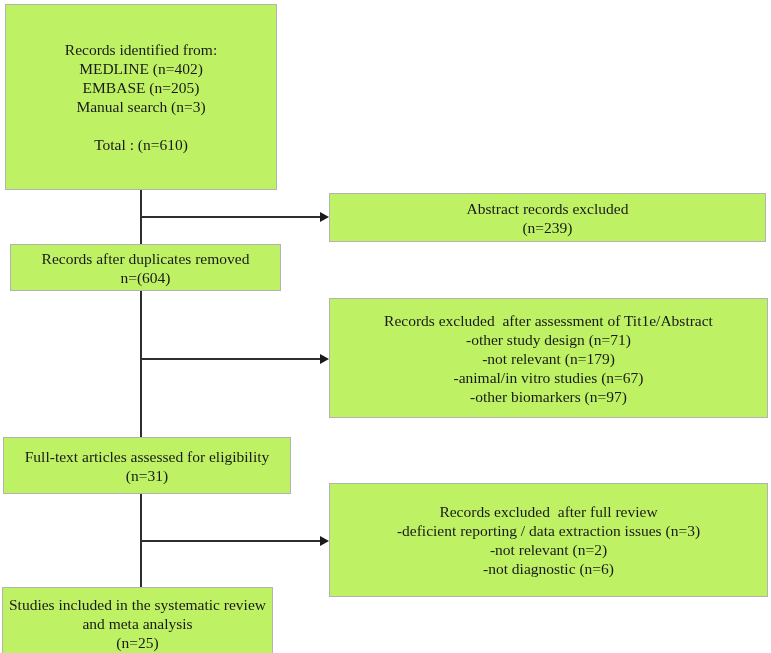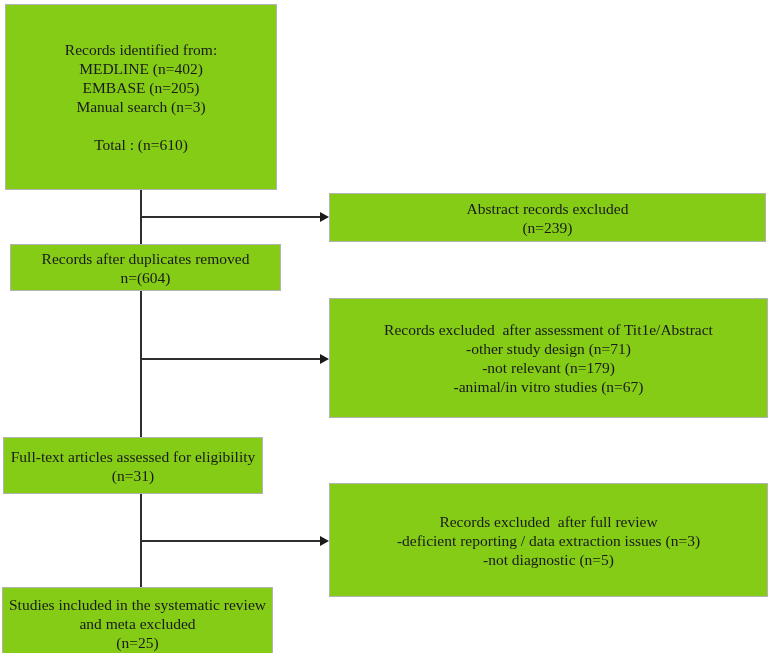--- a/index.html
+++ b/index.html
@@ -11,21 +11,21 @@
     position: relative;
     width: 771px;
     height: 653px;
     background: #ffffff;
     font-family: "Liberation Serif", "DejaVu Serif", serif;
     color: #1a1a1a;
     overflow: hidden;
   }
   .flow-box {
     position: absolute;
-    background: #84cc16;
+    background: #bef264;
     border: 1px solid #b3b3b3;
     display: flex;
     flex-direction: column;
     justify-content: center;
     align-items: center;
     text-align: center;
     font-size: 15.5px;
     box-sizing: border-box;
   }
   .line {
@@ -44,21 +44,21 @@
     border-top: 5px solid transparent;
     border-bottom: 5px solid transparent;
     border-left: 9px solid #1a1a1a;
   }
 
   
   #box-identification   { left: 5px;   top: 4px;   width: 272px; height: 186px; }
   #box-dup-excluded     { left: 329px; top: 193px; width: 437px; height: 49px; }
   #box-after-dup        { left: 10px;   top: 244px; width: 271px; height: 47px; }
   #box-ta-excluded      { left: 329px; top: 298px; width: 439px; height: 120px; }
-  #box-fulltext         { left: 3px;   top: 437px; width: 260px; height: 57px; }
+  #box-fulltext         { left: 3px;   top: 437px; width: 288px; height: 57px; }
   #box-review-excluded  { left: 329px; top: 483px; width: 439px; height: 114px; }
   #box-included         { left: 2px;   top: 587px; width: 271px; height: 73px; }
 
   
   #v1 { left: 140px; top: 190px; width: 2px; height: 54px; }
   #v2 { left: 140px; top: 291px; width: 2px; height: 146px; }
   #v3 { left: 140px; top: 494px; width: 2px; height: 93px; }
   #h1 { left: 140px; top: 216px; width: 181px; height: 2px; }
   #h2 { left: 140px; top: 358px; width: 181px; height: 2px; }
   #h3 { left: 140px; top: 540px; width: 181px; height: 2px; }
@@ -88,36 +88,38 @@
   <div class="flow-box" id="box-after-dup">
     <div class="line">Records after duplicates removed</div>
     <div class="line">n=(604)</div>
   </div>
 
   <div class="flow-box" id="box-ta-excluded">
     <div class="line">Records excluded  after assessment of Tit1e/Abstract</div>
     <div class="line">-other study design (n=71)</div>
     <div class="line">-not relevant (n=179)</div>
     <div class="line">-animal/in vitro studies (n=67)</div>
+    <div class="line">-other biomarkers (n=97)</div>
   </div>
 
   <div class="flow-box" id="box-fulltext">
     <div class="line">Full-text articles assessed for eligibility</div>
     <div class="line">(n=31)</div>
   </div>
 
   <div class="flow-box" id="box-review-excluded">
     <div class="line">Records excluded  after full review</div>
     <div class="line">-deficient reporting / data extraction issues (n=3)</div>
-    <div class="line">-not diagnostic (n=5)</div>
+    <div class="line">-not relevant (n=2)</div>
+    <div class="line">-not diagnostic (n=6)</div>
   </div>
 
   <div class="flow-box" id="box-included">
     <div class="line">Studies included in the systematic review</div>
-    <div class="line">and meta excluded</div>
+    <div class="line">and meta analysis</div>
     <div class="line">(n=25)</div>
   </div>
 
   <div class="connector" id="v1"></div>
   <div class="connector" id="h1"></div>
   <div class="arrowhead" id="a1"></div>
 
   <div class="connector" id="v2"></div>
   <div class="connector" id="h2"></div>
   <div class="arrowhead" id="a2"></div>

